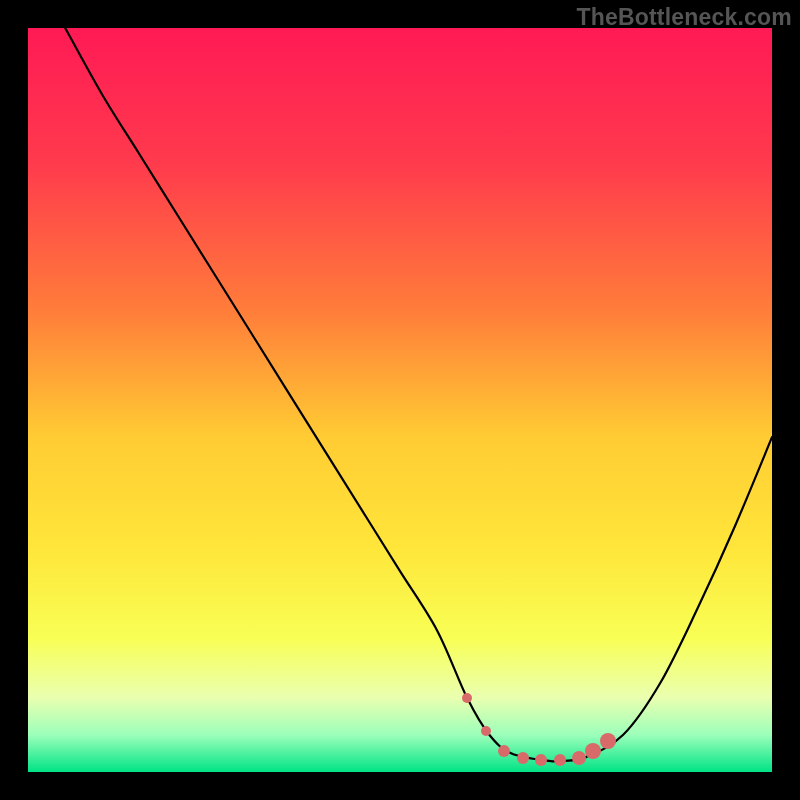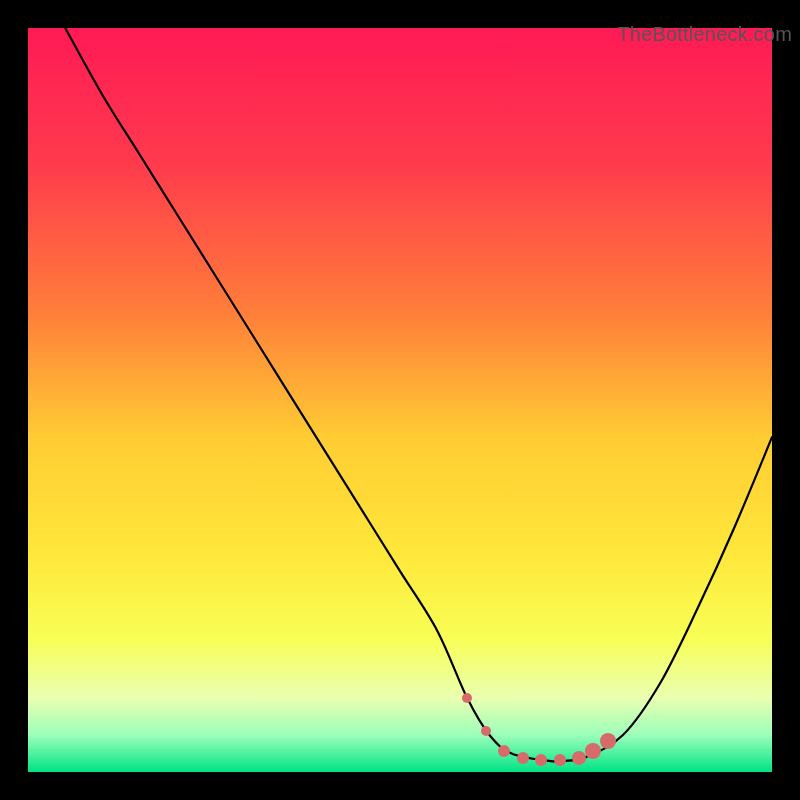--- a/index.html
+++ b/index.html
@@ -1,17 +1,17 @@
 <!DOCTYPE html>
 <html><head>
 <meta charset="utf-8">
 <style>
   * { margin: 0; padding: 0; box-sizing: border-box; }
   body { width: 800px; height: 800px; background: #000; position: relative; font-family: Arial, sans-serif; }
-  .watermark { position: absolute; top: 4px; right: 8px; color: #555; font-size: 20px; font-weight: 400; z-index: 10; letter-spacing: 0.2px; margin-top: 19px; }
+  .watermark { position: absolute; top: 4px; right: 8px; color: #555; font-size: 23px; font-weight: 700; z-index: 10; letter-spacing: 0.2px; }
   .plot-area { position: absolute; top: 28px; left: 28px; width: 744px; height: 744px; }
   .gradient-bg { position: absolute; inset: 0; }
   .curve-svg { position: absolute; inset: 0; width: 100%; height: 100%; }
   .marker-layer { position: absolute; inset: 0; }
   .marker { position: absolute; border-radius: 50%; background: #d86a6a; transform: translate(-50%, -50%); }
 </style>
 </head>
 <body>
 
 <div class="watermark">TheBottleneck.com</div>

